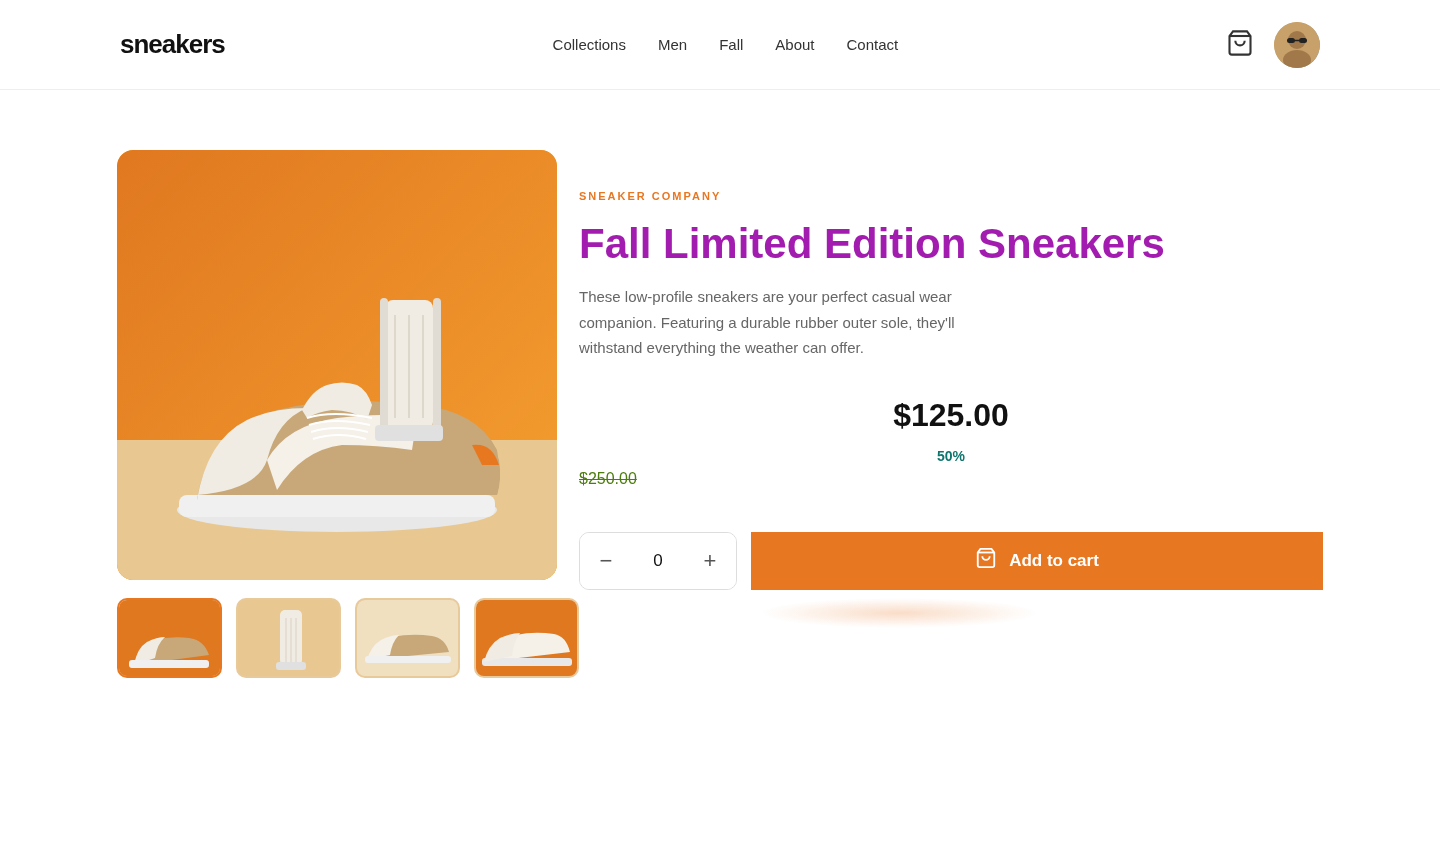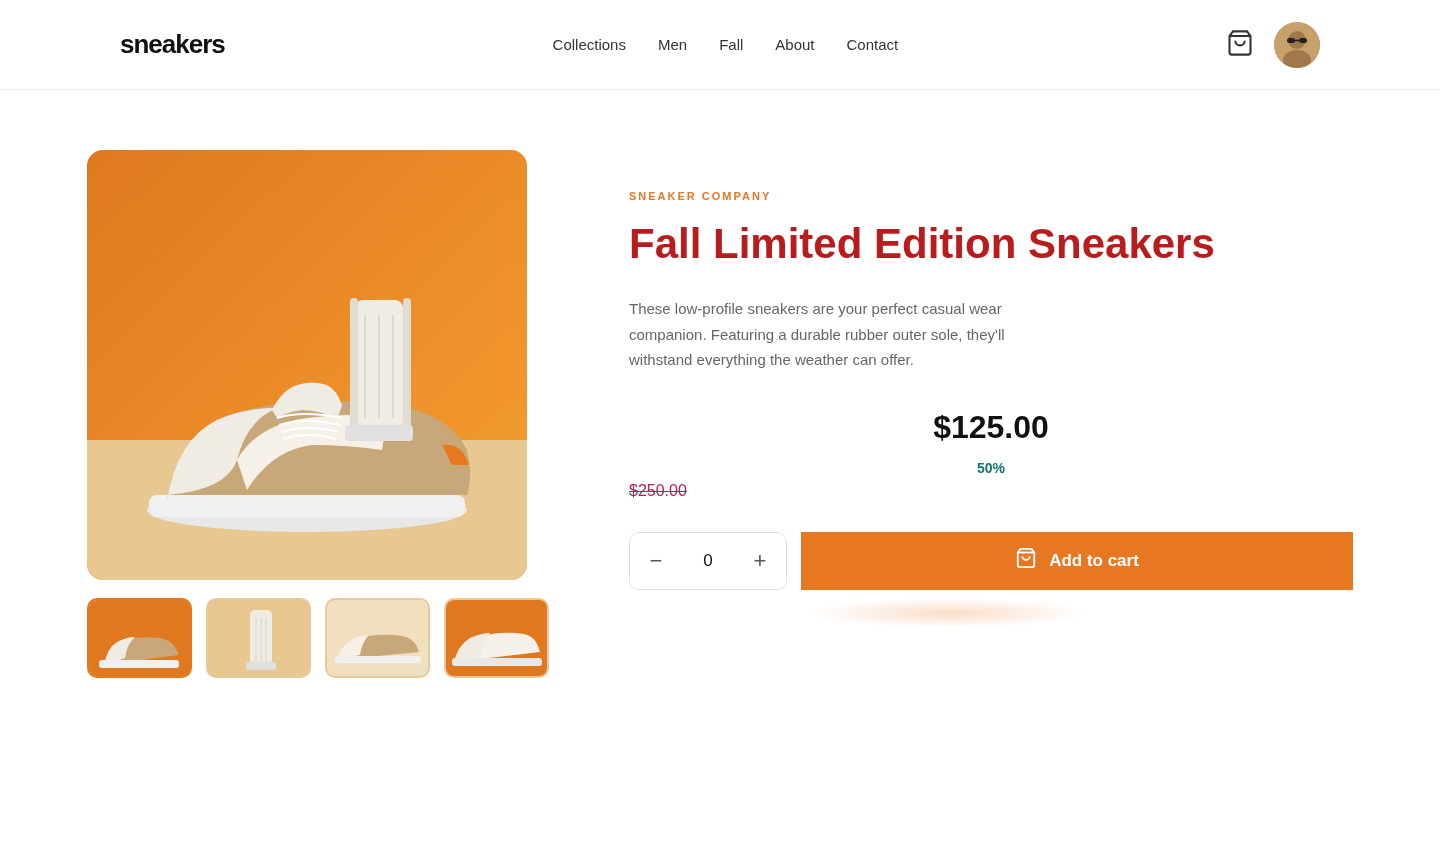--- a/index.html
+++ b/index.html
@@ -55,22 +55,21 @@
       background: linear-gradient(135deg, #c8a46e 30%, #6b8fab 100%);
       display: flex;
       align-items: center;
       justify-content: center;
       font-size: 18px;
     }
 
     
     .main-content {
       display: flex;
-      padding: 60px 87px;
-      gap: 80px;
+      padding: 60px 117px;
       align-items: flex-start;
     }
 
     
     .product-images { flex: 0 0 440px; }
     .main-image {
       width: 440px;
       height: 430px;
       border-radius: 16px;
       overflow: hidden;
@@ -100,22 +99,22 @@
       font-weight: 700;
       letter-spacing: 2px;
       color: #e87722;
       margin-bottom: 18px;
       text-transform: uppercase;
     }
     .product-title {
       font-size: 42px;
       font-weight: 800;
       line-height: 1.15;
-      color: #b91c1c;
-      margin-bottom: 28px;
+      color: #a21caf;
+      margin-bottom: 16px;
     }
     .product-desc {
       font-size: 15px;
       line-height: 1.7;
       color: #666;
       margin-bottom: 36px;
       max-width: 420px;
     }
     .price-row {
       display: flex;
@@ -129,23 +128,23 @@
       font-weight: 700;
       color: #111;
     }
     .discount-badge {
       font-size: 14px;
       font-weight: 700;
       color: #0f766e;
     }
     .price-original {
       font-size: 16px;
-      color: #be185d;
+      color: #4d7c0f;
       text-decoration: line-through;
-      margin-bottom: 32px;
+      margin-bottom: 44px;
     }
     .cart-row {
       display: flex;
       align-items: center;
       gap: 14px;
       margin-top: 18px;
     }
     .qty-control {
       display: flex;
       align-items: center;

